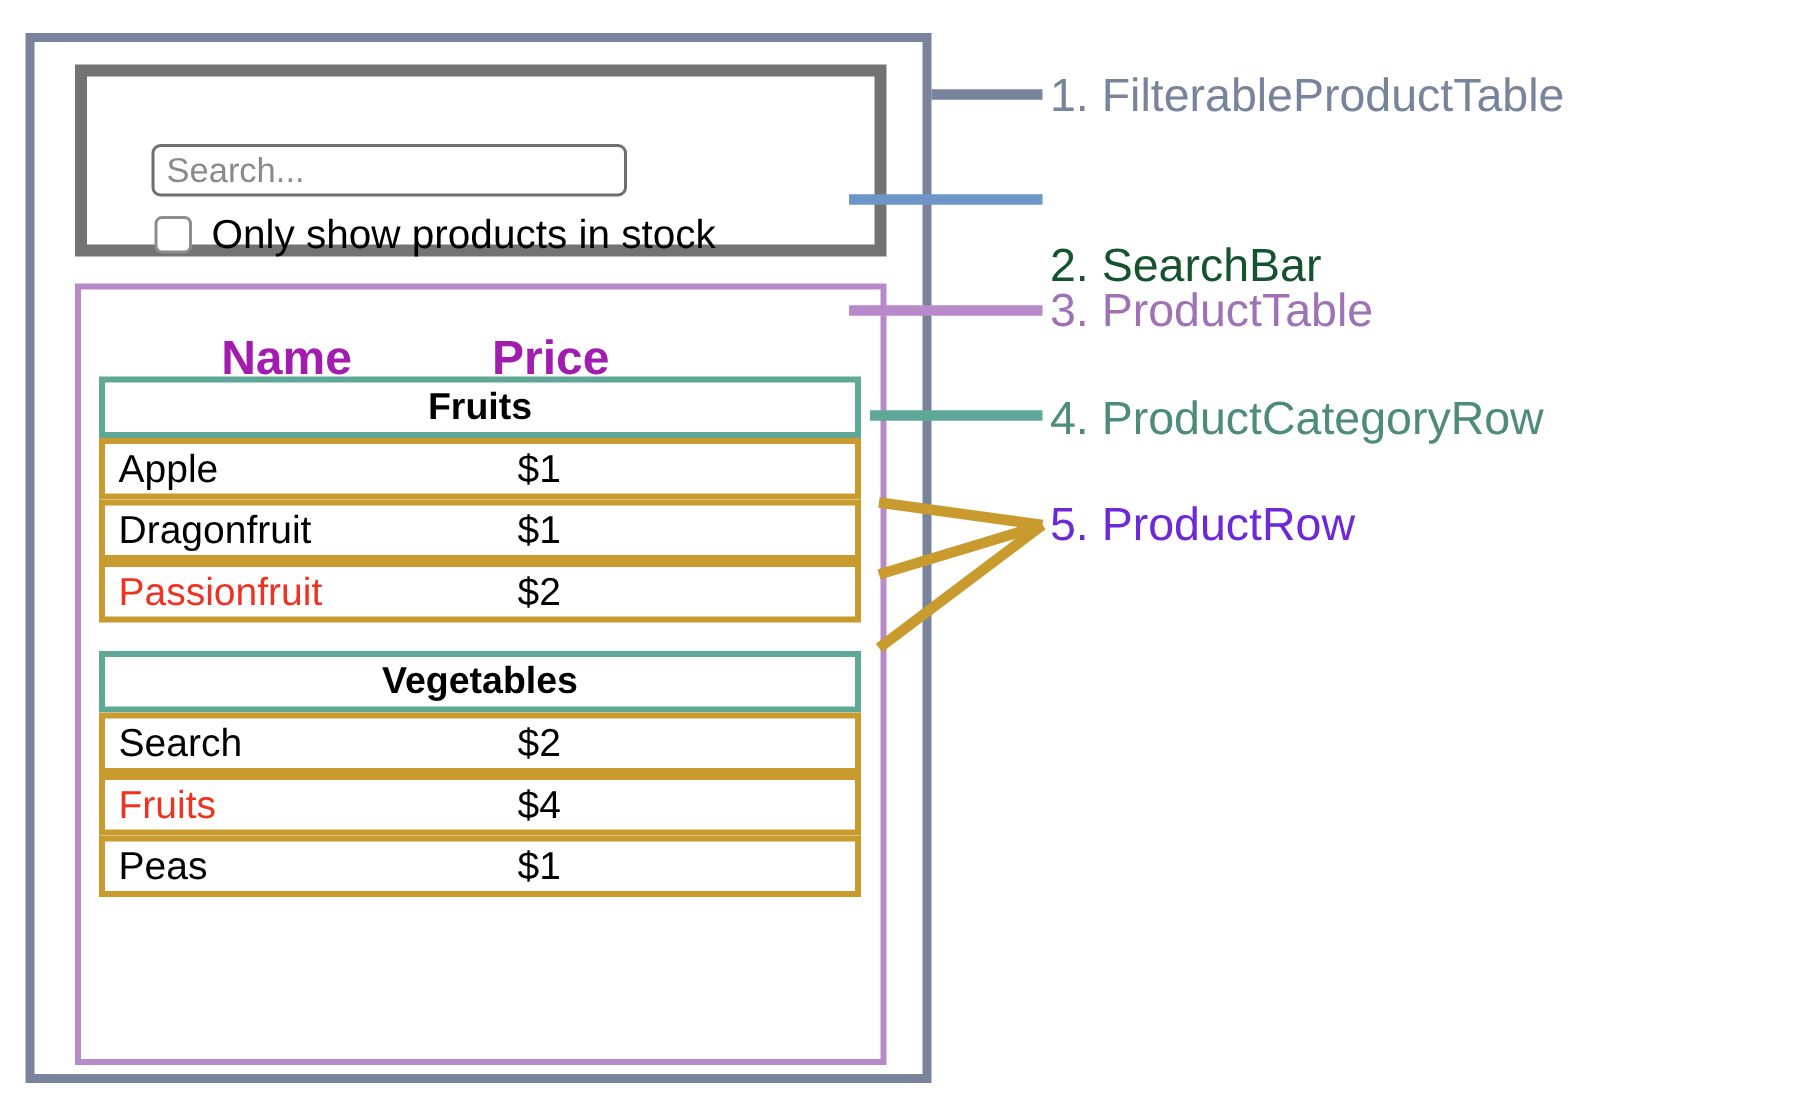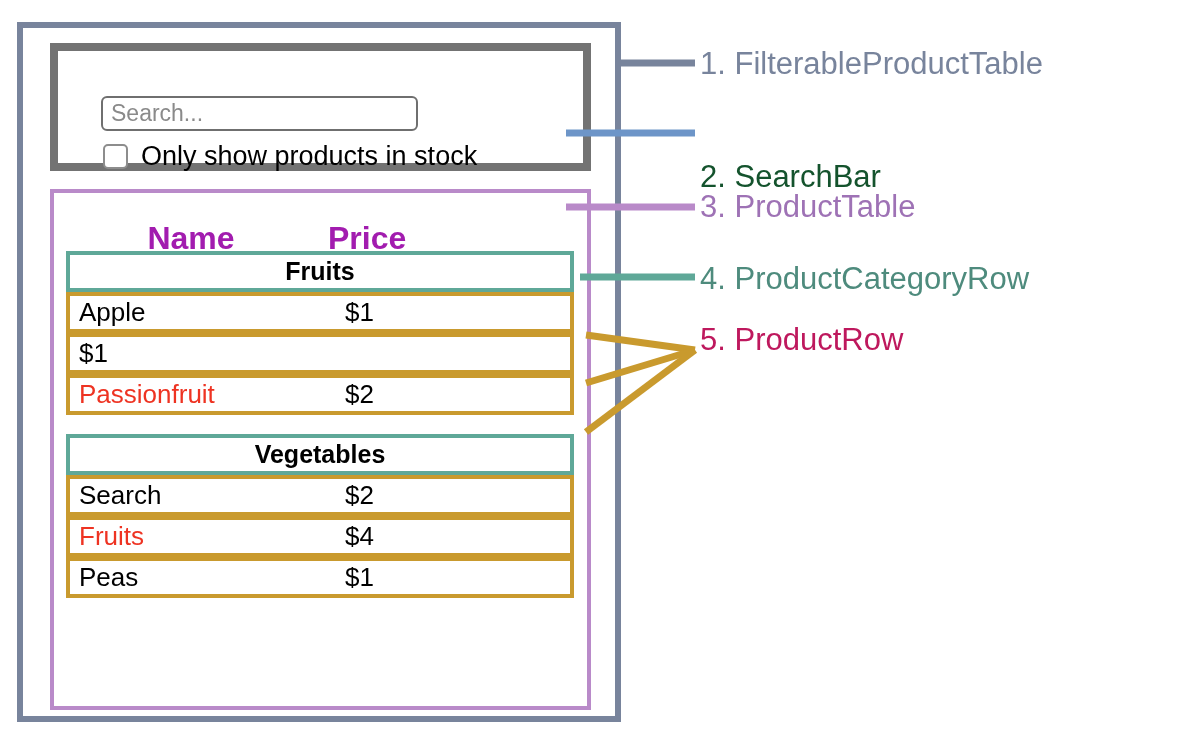--- a/index.html
+++ b/index.html
@@ -184,21 +184,21 @@
   .annotation-label {
     position: absolute;
     font-size: 31px;
     white-space: nowrap;
     line-height: 1;
   }
   #label-1 { left: 700px; top: 48px; color: #78849c; }
   #label-2 { left: 700px; top: 117px; color: #14532d; margin-top: 44px; }
   #label-3 { left: 700px; top: 191px; color: #9e72b5; }
   #label-4 { left: 700px; top: 263px; color: #4e8b7d; }
-  #label-5 { left: 700px; top: 324px; color: #be185d; }
+  #label-5 { left: 700px; top: 334px; color: #6d28d9; }
 </style>
 </head>
 <body>
 
 <div id="filterable-product-table">
 
   <div id="search-bar">
     <input id="search-input" type="text" placeholder="Search..." style="">
     <div id="in-stock-row">
       <span id="in-stock-checkbox"></span>
@@ -215,20 +215,21 @@
     <div id="rows-area">
 
       <div class="category-row">
         <span class="category-label">Fruits</span>
       </div>
       <div class="product-row">
         <span class="cell-name">Apple</span>
         <span class="cell-price">$1</span>
       </div>
       <div class="product-row">
+        <span class="cell-name">Dragonfruit</span>
         <span class="cell-price">$1</span>
       </div>
       <div class="product-row out-of-stock">
         <span class="cell-name">Passionfruit</span>
         <span class="cell-price">$2</span>
       </div>
 
       <div class="group-gap"></div>
 
       <div class="category-row">

